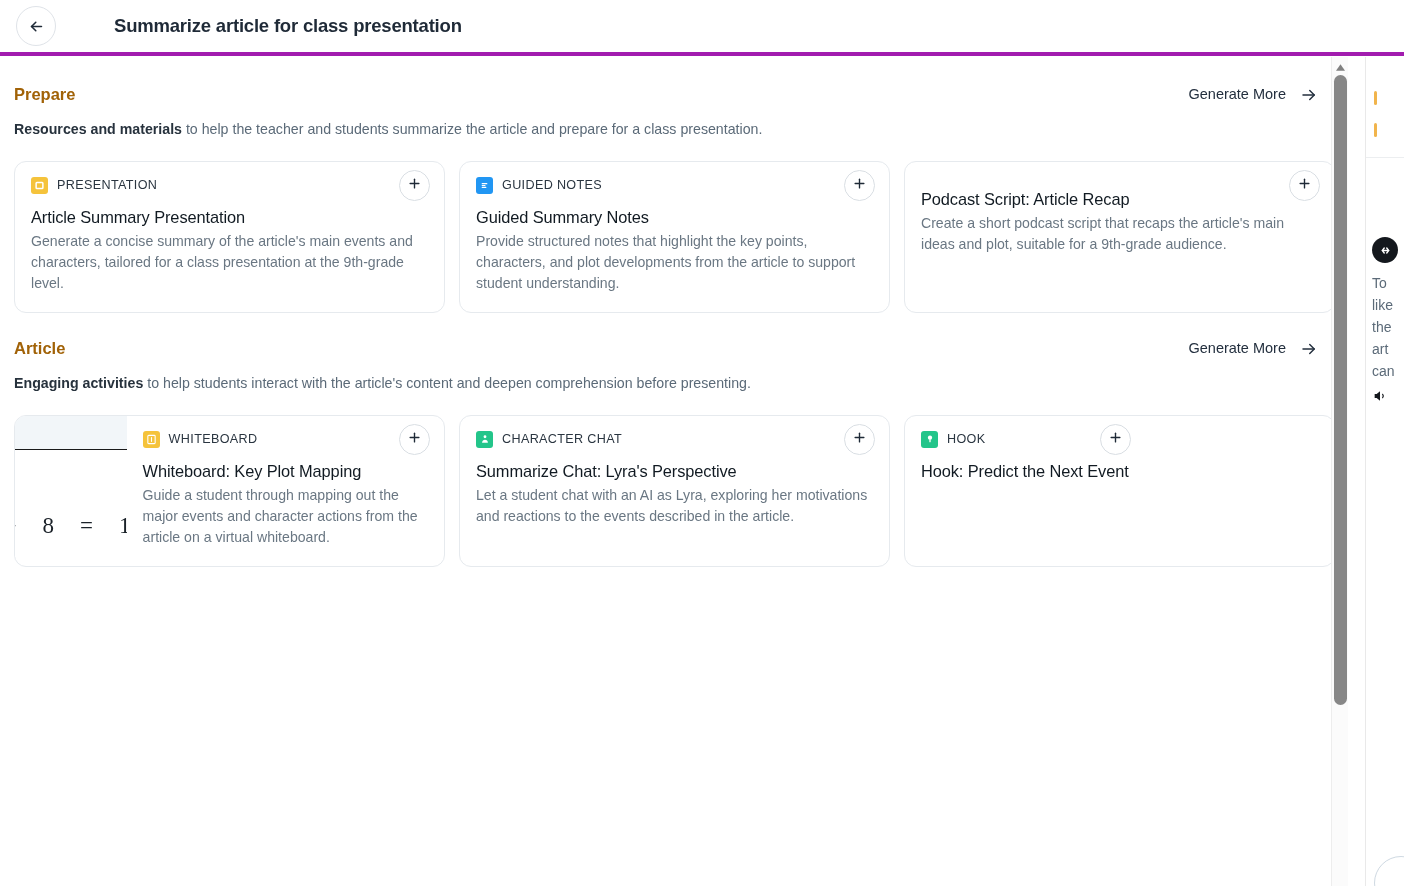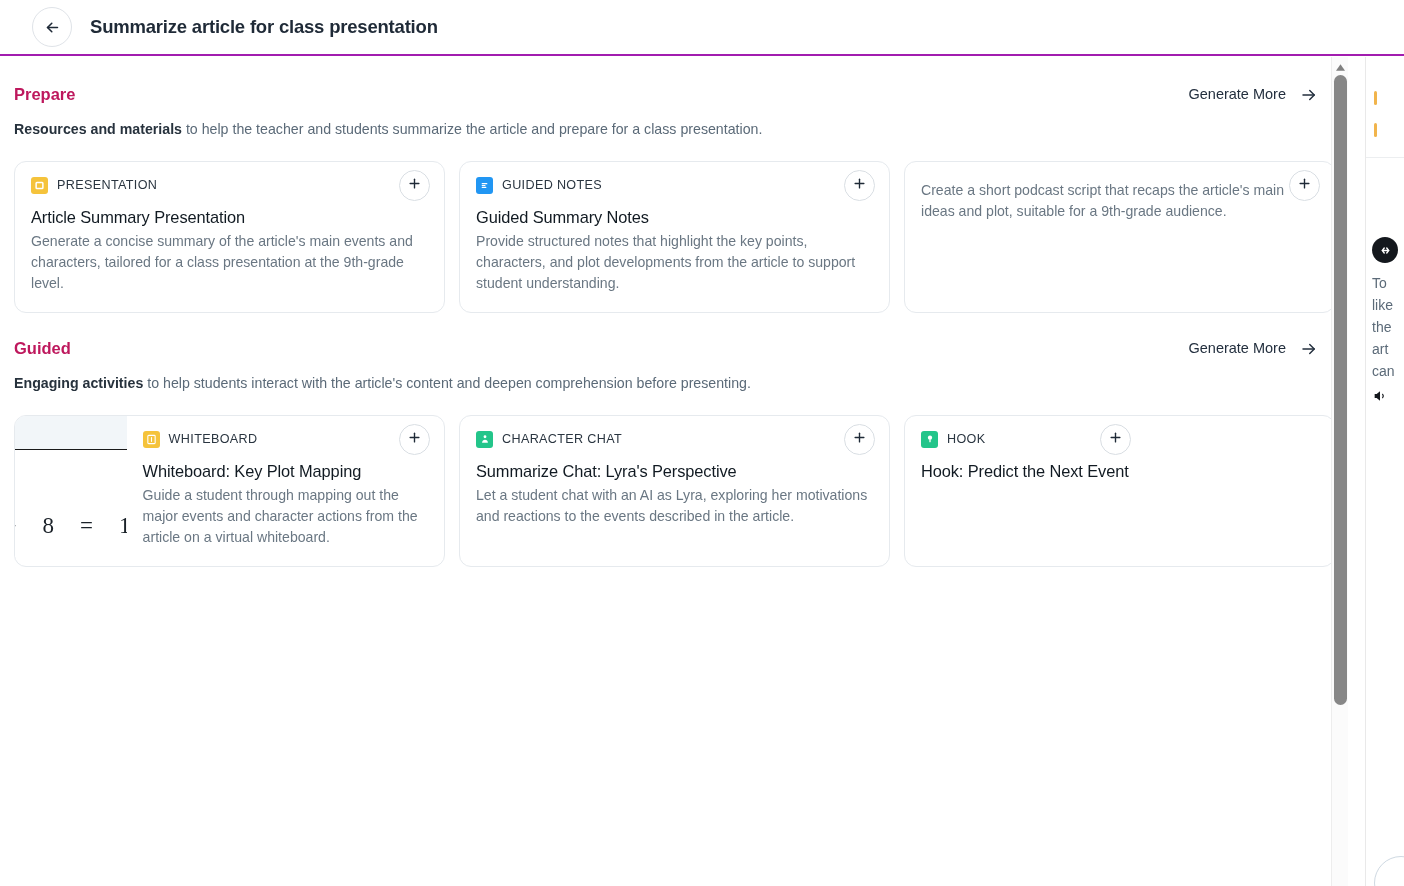--- a/index.html
+++ b/index.html
@@ -9,23 +9,24 @@
     background: #ffffff;
     font-family: "Liberation Sans", sans-serif;
     color: #1f2a37;
   }
 
   
   .topbar {
     position: absolute; top: 0; left: 0;
     width: 1404px; height: 56px;
     background: #ffffff;
-    border-bottom: 2px solid #a21caf;
+    border-bottom: 4px solid #a21caf;
     display: flex; align-items: center;
-    padding-left: 32px;
+    padding-left: 16px;
+    gap: 40px;
   }
   .back-btn {
     width: 40px; height: 40px; border-radius: 50%;
     border: 1px solid #dfe3e8; background: #fff;
     display: flex; align-items: center; justify-content: center;
     cursor: pointer; flex: 0 0 auto;
   }
   .back-btn svg { display:block; }
   .topbar-title {
     margin-left: 18px;
@@ -39,21 +40,21 @@
     width: 1348px; height: 829px;
     background: #ffffff;
     padding: 0 14px;
     overflow: hidden;
   }
 
   .section { padding-top: 28px; }
   .section-head {
     display: flex; align-items: flex-start; justify-content: space-between;
   }
-  .section-title { font-size: 16.5px; font-weight: 700; color: #be185d; }
+  .section-title { font-size: 16.5px; font-weight: 700; color: #a16207; }
   .gen-more {
     display: flex; align-items: flex-start; gap: 12px;
     font-size: 14.5px; color: #232f3e; cursor: pointer;
     margin-right: 14px; margin-top: 1px;
   }
   .section-sub {
     margin-top: 13px;
     font-size: 14.2px; color: #5b6a78; line-height: 1.35;
   }
   .section-sub b { color: #27323d; font-weight: 700; }
@@ -409,30 +410,31 @@
         </div>
         <div class="card-body">
           <div class="plus-btn">
             <span>
               <svg width="15" height="15" viewBox="0 0 24 24" fill="none" stroke="#1f2a37" stroke-width="2.2" stroke-linecap="round">
                   <path d="M12 5v14"></path>
                   <path d="M5 12h14"></path>
                 </svg>
             </span>
           </div>
+          <div class="card-title">Podcast Script: Article Recap</div>
           <div class="card-desc">Create a short podcast script that recaps the article's main ideas and plot, suitable for a 9th-grade audience.</div>
         </div>
       </div>
 
     </div>
   </div>
 
   <div class="section" style="padding-top:26px">
     <div class="section-head">
-      <div class="section-title">Guided</div>
+      <div class="section-title">Article</div>
       <div class="gen-more">
         <span>Generate More</span>
         <span>
           <svg width="22" height="18" viewBox="0 0 24 24" fill="none" stroke="#232f3e" stroke-width="1.9" stroke-linecap="round" stroke-linejoin="round">
               <path d="M4 12h15"></path>
               <path d="M13 6l6 6-6 6"></path>
             </svg>
         </span>
       </div>
     </div>

